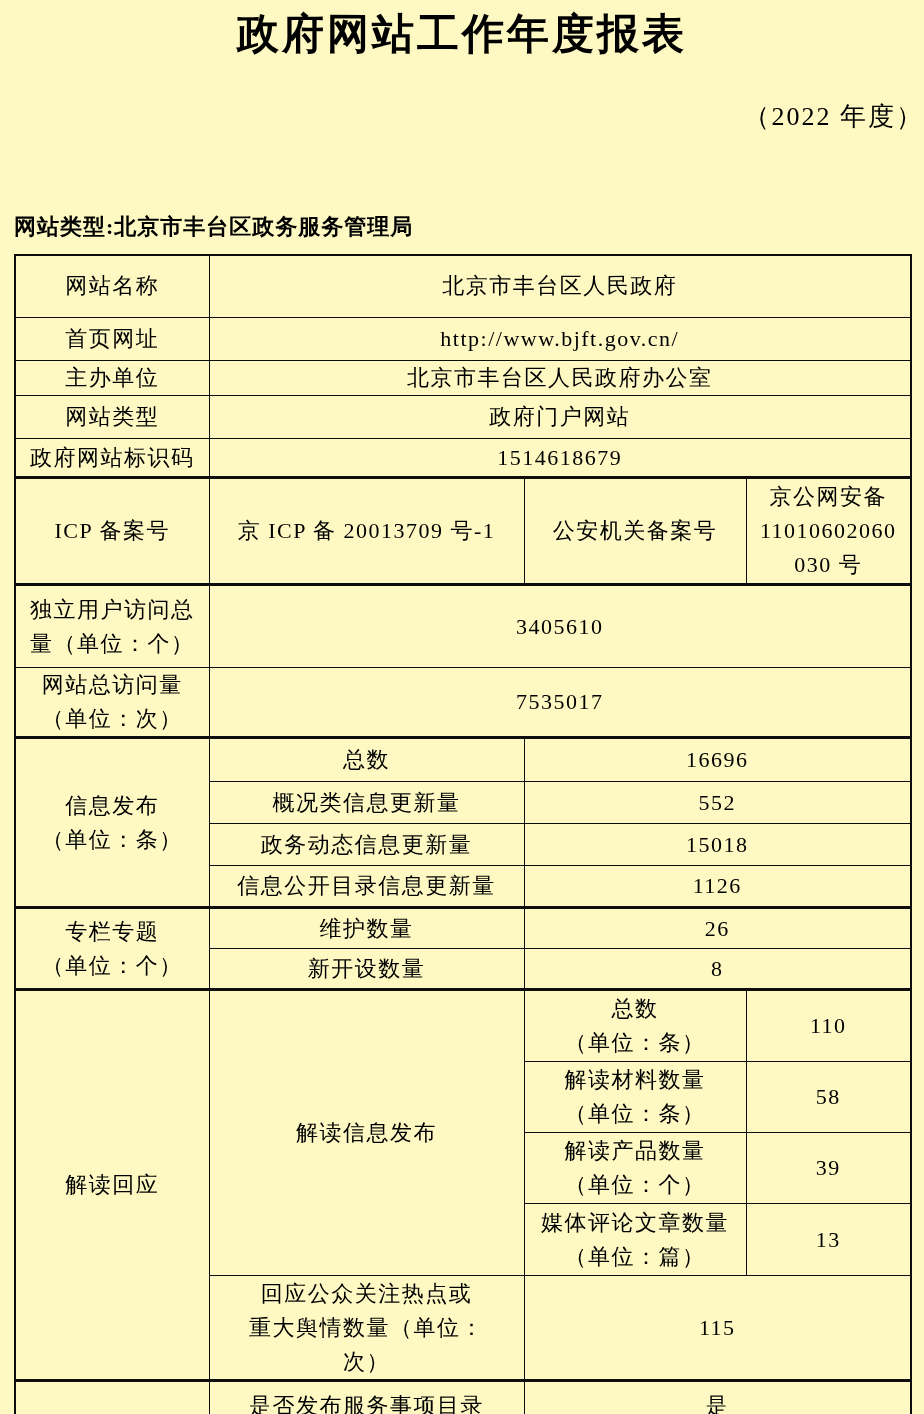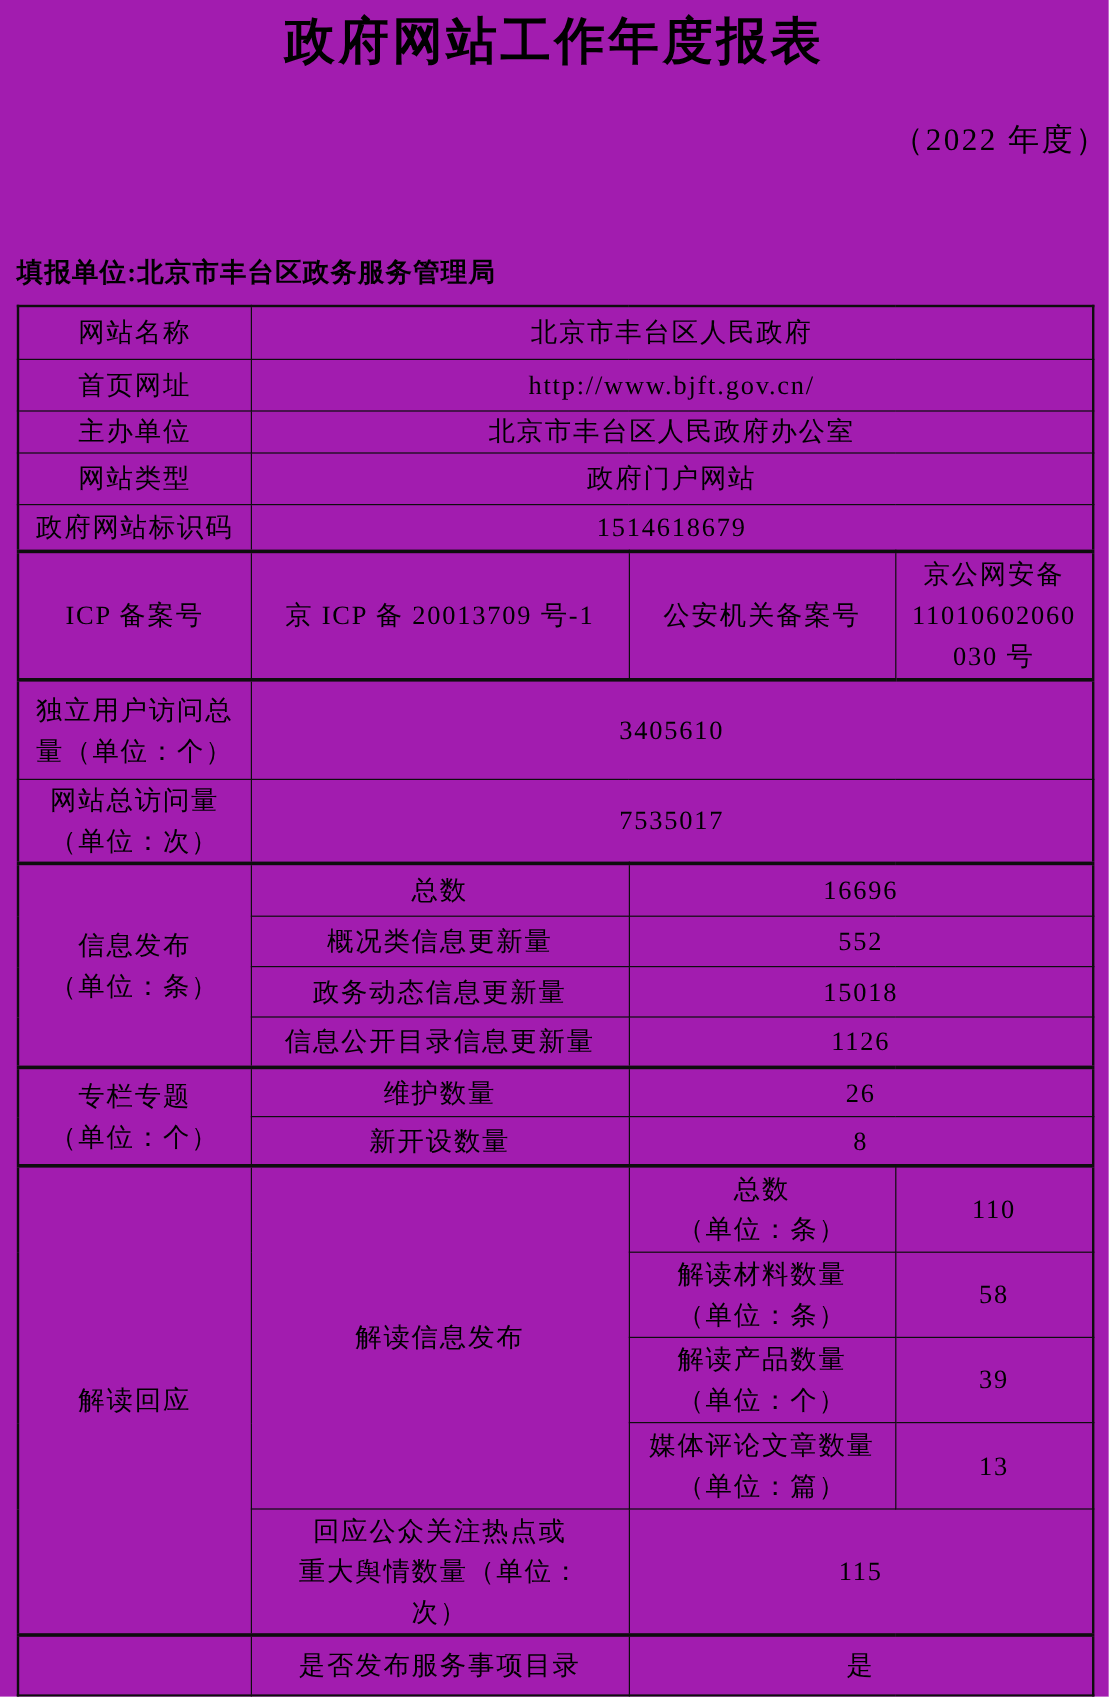--- a/index.html
+++ b/index.html
@@ -5,21 +5,21 @@
   html, body {
     margin: 0;
     padding: 0;
     background: #ffffff;
     color: #000000;
   }
   .page {
     position: relative;
     width: 924px;
     height: 1414px;
-    background: #a21caf;
+    background: #fef9c3;
     font-family: "Liberation Serif", "DejaVu Serif", serif;
     overflow: hidden;
   }
   .title {
     margin: 8px 0 0 0;
     text-align: center;
     font-size: 42px;
     font-weight: bold;
     letter-spacing: 3px;
     line-height: 1.25;
@@ -54,21 +54,21 @@
     text-align: center;
     vertical-align: middle;
     font-size: 22px;
     letter-spacing: 1.5px;
     line-height: 34px;
     padding: 0 3px;
     white-space: pre-line;
     overflow: hidden;
   }
   td.tb { border-bottom-width: 3px; margin-left: 20px; }
-  tr.r1  { height: 45px; }
+  tr.r1  { height: 63px; }
   tr.r2  { height: 43px; }
   tr.r3  { height: 27px; }
   tr.r4  { height: 43px; font-family: Liberation Serif, serif; }
   tr.r5  { height: 39px; }
   tr.r6  { height: 107px; }
   tr.r7  { height: 83px; margin-top: 40px; }
   tr.r8  { height: 68px; }
   tr.r9  { height: 44px; }
   tr.r10 { height: 42px; }
   tr.r11 { height: 42px; }
@@ -82,21 +82,21 @@
   tr.r19 { height: 105px; }
   tr.r20 { height: 50px; }
 </style>
 </head>
 <body>
 
 <div class="page">
 
   <h1 class="title">政府网站工作年度报表</h1>
   <div class="subtitle">（2022 年度）</div>
-  <div class="reporting-unit">填报单位:北京市丰台区政务服务管理局</div>
+  <div class="reporting-unit">网站类型:北京市丰台区政务服务管理局</div>
 
   <table class="report">
     <colgroup>
         <col class="c1">
         <col class="c2">
         <col class="c3">
         <col class="c4">
       </colgroup>
 
     <tbody>

